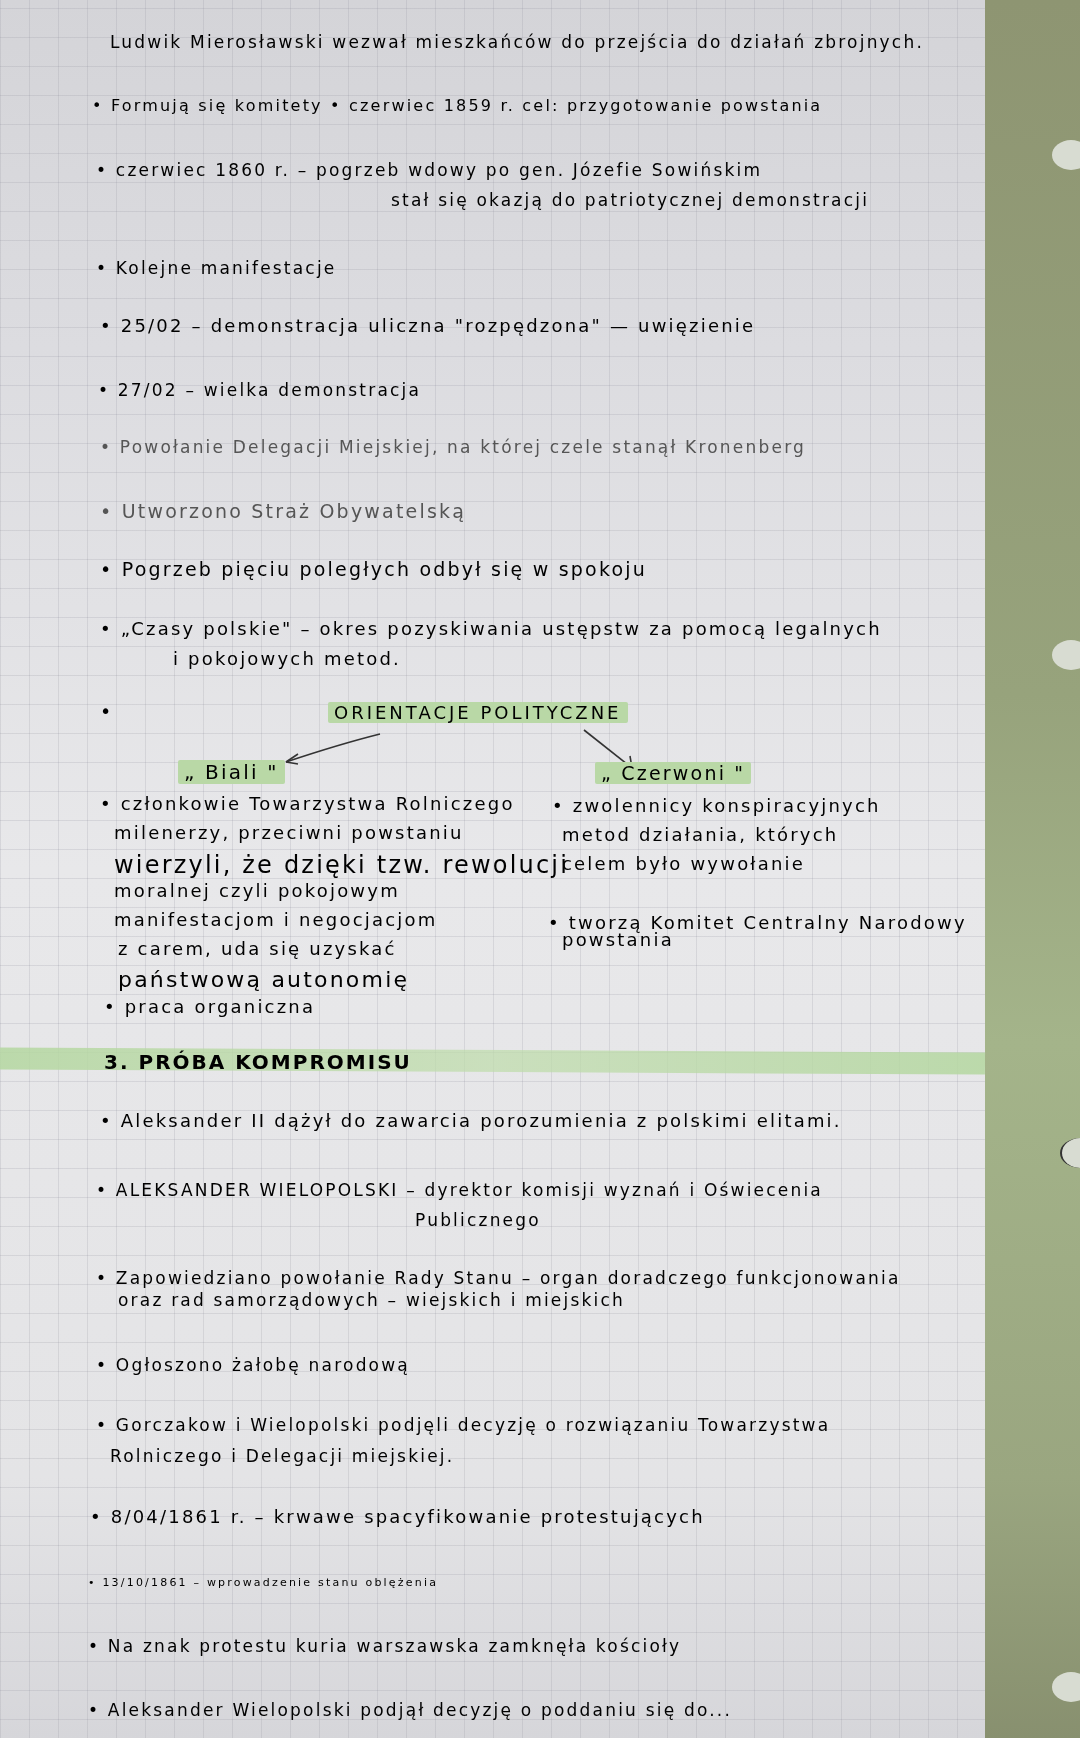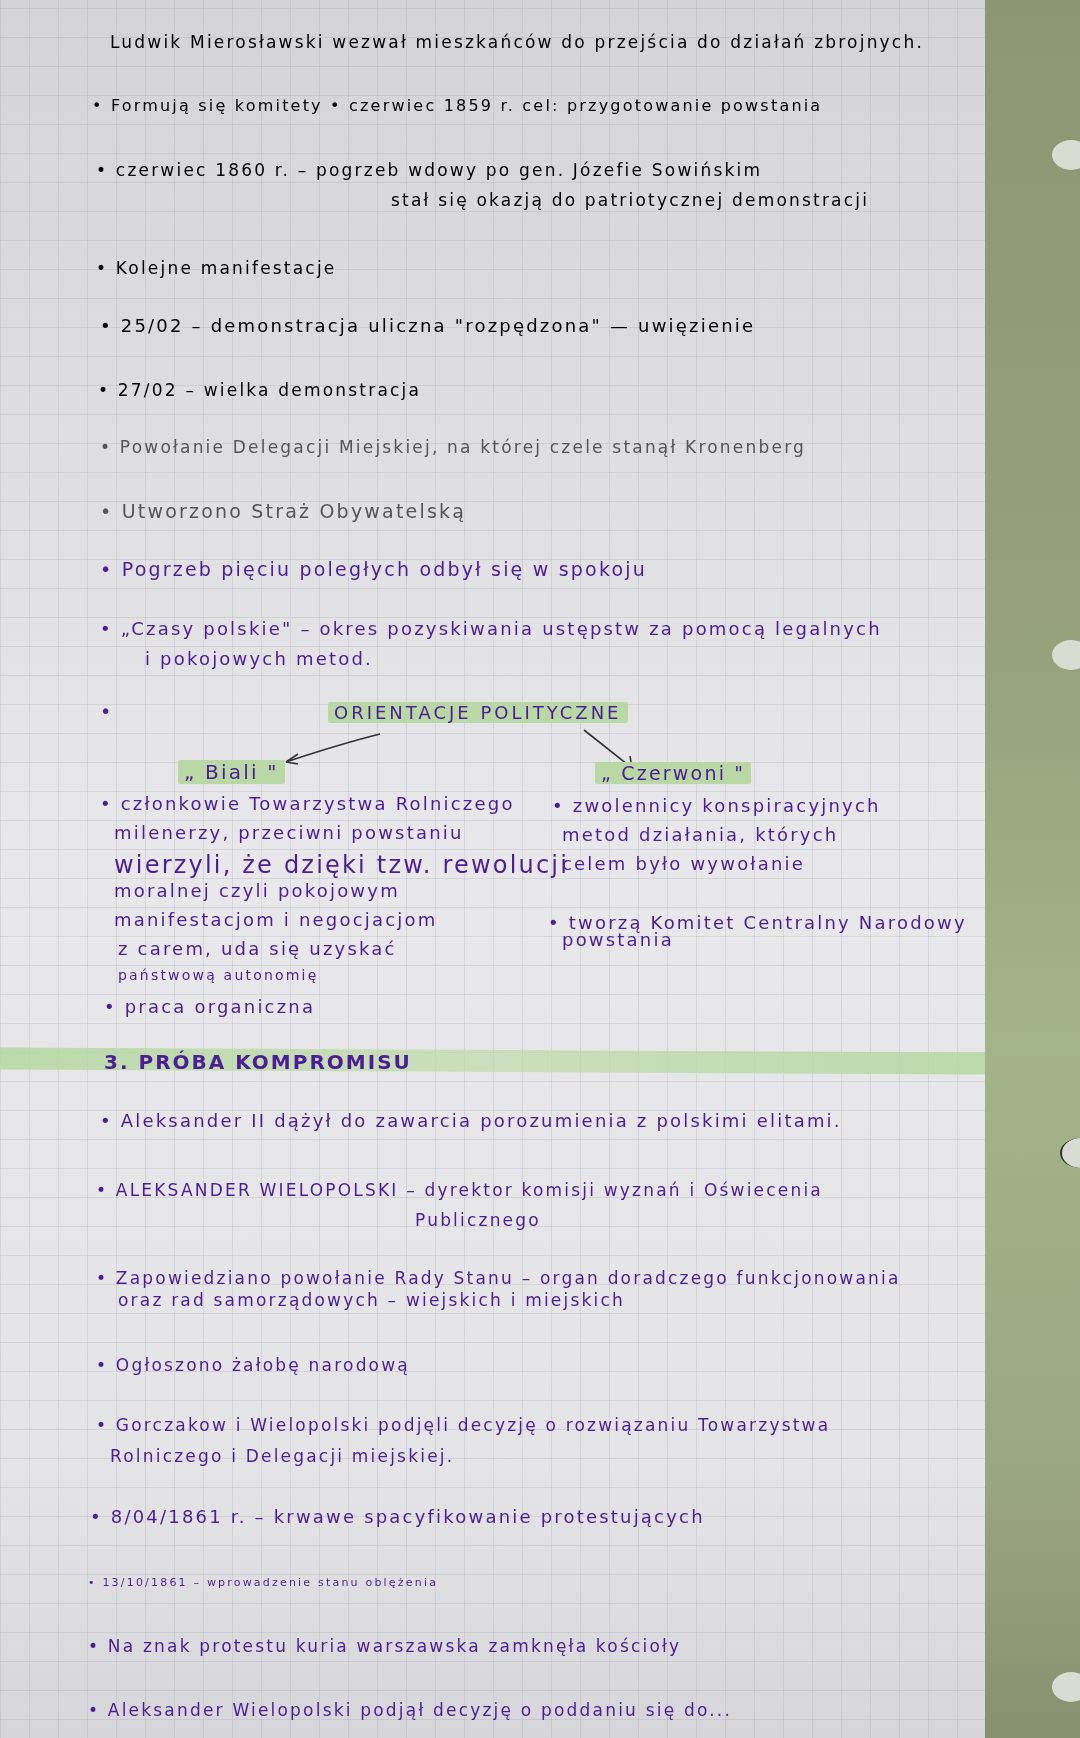--- a/index.html
+++ b/index.html
@@ -21,21 +21,21 @@
   .binder {
     position: absolute; left: 985px; top: 0; width: 95px; height: 1738px;
     background: linear-gradient(to bottom, #8e9572 0%, #97a37c 40%, #a4b48a 60%, #9aa680 85%, #88906f 100%);
   }
   .hole {
     position: absolute; width: 38px; height: 30px; border-radius: 50%;
     background: #d8dcd2; left: 1052px;
   }
   .hole.edge { border-left: 2px solid #333; left: 1060px; }
   .line {
-    position: absolute; color: #4c1d95; font-size: 19px; letter-spacing: 2.2px;
+    position: absolute; color: #000000; font-size: 19px; letter-spacing: 2.2px;
     white-space: nowrap; font-family: "DejaVu Sans", sans-serif;
   }
   .faded { color: #000000; filter: blur(0.6px); }
   .dim { color: #555; }
   .hl { background: #b9d8a6; padding: 0 6px; border-radius: 2px; }
   .heading { font-size: 20px; font-weight: bold; letter-spacing: 2px; }
   .heading-bar {
     position: absolute; left: 0; top: 1050px; width: 985px; height: 22px;
     background: linear-gradient(to right, rgba(180,215,160,0.85), rgba(190,220,170,0.7) 50%, rgba(180,215,160,0.85));
     transform: rotate(0.3deg);
@@ -56,21 +56,21 @@
 <div class="line faded" style="left:92px; top:96px; font-size:16px;">• Formują się komitety • czerwiec 1859 r. cel: przygotowanie powstania</div>
 <div class="line faded" style="left:96px; top:160px; font-size:17px;">• czerwiec 1860 r. – pogrzeb wdowy po gen. Józefie Sowińskim</div>
 <div class="line faded" style="left:345px; top:190px; font-size:17px;margin-left:46px;">stał się okazją do patriotycznej demonstracji</div>
 <div class="line faded" style="left:96px; top:258px; font-size:17px;">• Kolejne manifestacje</div>
 <div class="line faded" style="left:100px; top:315px; font-size:18px;">• 25/02 – demonstracja uliczna "rozpędzona" — uwięzienie</div>
 <div class="line faded" style="left:98px; top:380px; font-size:17px;">• 27/02 – wielka demonstracja</div>
 <div class="line dim" style="left:100px; top:437px; font-size:17px;">• Powołanie Delegacji Miejskiej, na której czele stanął Kronenberg</div>
 <div class="line dim" style="left:100px; top:500px;">• Utworzono Straż Obywatelską</div>
 <div class="line" style="left:100px; top:558px;">• Pogrzeb pięciu poległych odbył się w spokoju</div>
 <div class="line" style="left:100px; top:618px; font-size:18px;">• „Czasy polskie" – okres pozyskiwania ustępstw za pomocą legalnych</div>
-<div class="line" style="left:145px; top:648px; font-size:18px;">i pokojowych metod.</div>
+<div class="line" style="left:145px; top:648px; font-size:18px;padding-left:28px;">i pokojowych metod.</div>
 
 <div class="line" style="left:100px; top:700px;">•</div>
 <div class="line" style="left:328px; top:702px; font-size:18px; letter-spacing:3px;">
   <span class="hl">ORIENTACJE POLITYCZNE</span>
 </div>
 <svg class="arrow" style="left:280px; top:730px;" width="110" height="40">
   <path d="M100 4 Q60 14 6 32" stroke="#333" stroke-width="1.6" fill="none"></path>
   <path d="M6 32 L18 24 M6 32 L18 34" stroke="#333" stroke-width="1.6" fill="none"></path>
 </svg>
 <svg class="arrow" style="left:580px; top:728px;" width="60" height="50">
@@ -84,21 +84,21 @@
 <div class="line" style="left:595px; top:762px; font-size:19px;">
   <span class="hl">„ Czerwoni "</span>
 </div>
 
 <div class="line" style="left:100px; top:793px; font-size:18px;">• członkowie Towarzystwa Rolniczego</div>
 <div class="line" style="left:114px; top:822px; font-size:18px;">milenerzy, przeciwni powstaniu</div>
 <div class="line" style="left:114px; top:851px; font-size:24px;">wierzyli, że dzięki tzw. rewolucji</div>
 <div class="line" style="left:114px; top:880px; font-size:18px;">moralnej czyli pokojowym</div>
 <div class="line" style="left:114px; top:909px; font-size:18px;">manifestacjom i negocjacjom</div>
 <div class="line" style="left:118px; top:938px; font-size:18px;">z carem, uda się uzyskać</div>
-<div class="line" style="left:118px; top:967px; font-size:14px;">państwową autonomię</div>
+<div class="line" style="left:118px; top:967px; font-size:22px;">państwową autonomię</div>
 <div class="line" style="left:104px; top:996px; font-size:18px;">• praca organiczna</div>
 
 <div class="line" style="left:552px; top:795px; font-size:18px;">• zwolennicy konspiracyjnych</div>
 <div class="line" style="left:562px; top:824px; font-size:18px;">metod działania, których</div>
 <div class="line" style="left:562px; top:853px; font-size:18px;">celem było wywołanie</div>
 <div class="line" style="left:562px; top:929px; font-size:18px;">powstania</div>
 <div class="line" style="left:548px; top:912px; font-size:18px;">• tworzą Komitet Centralny Narodowy</div>
 
 <div class="heading-bar"></div>
 <div class="line heading" style="left:104px; top:1050px;">3. PRÓBA KOMPROMISU</div>

